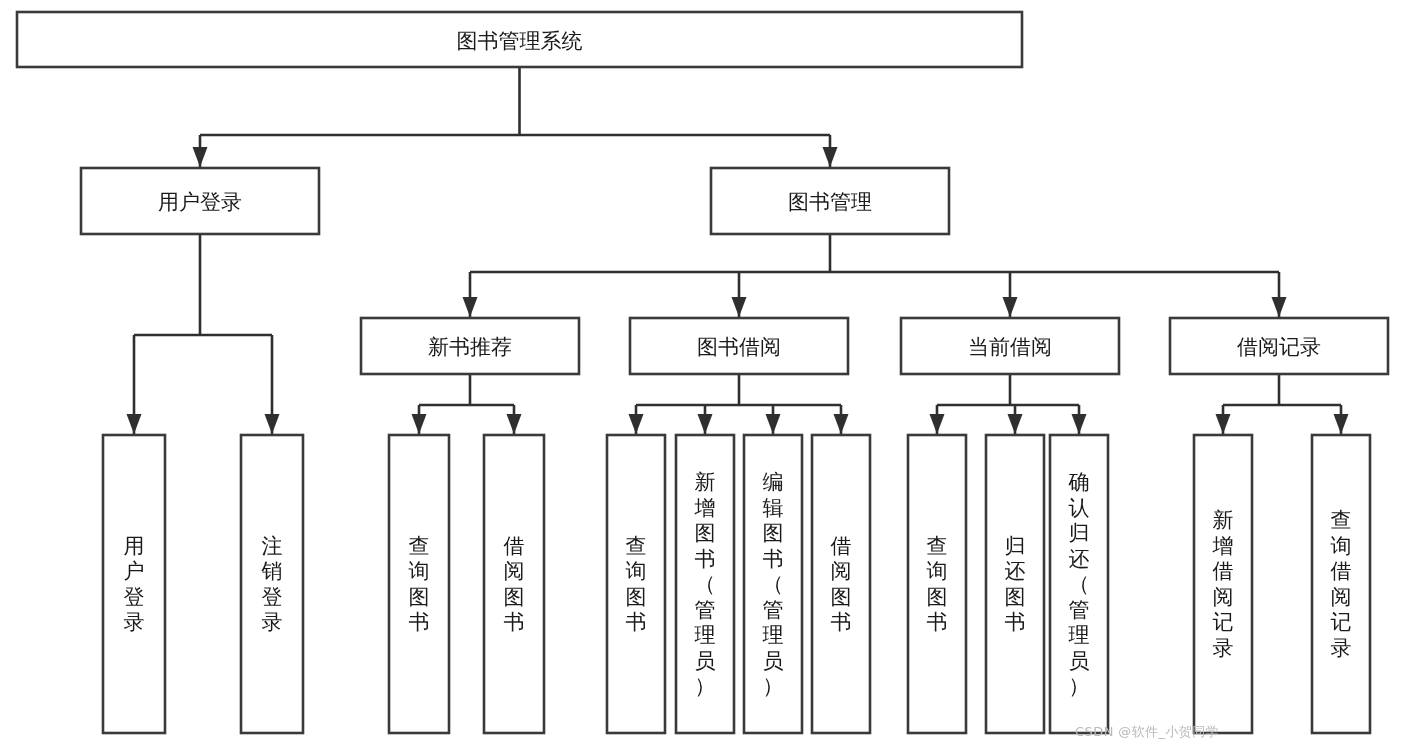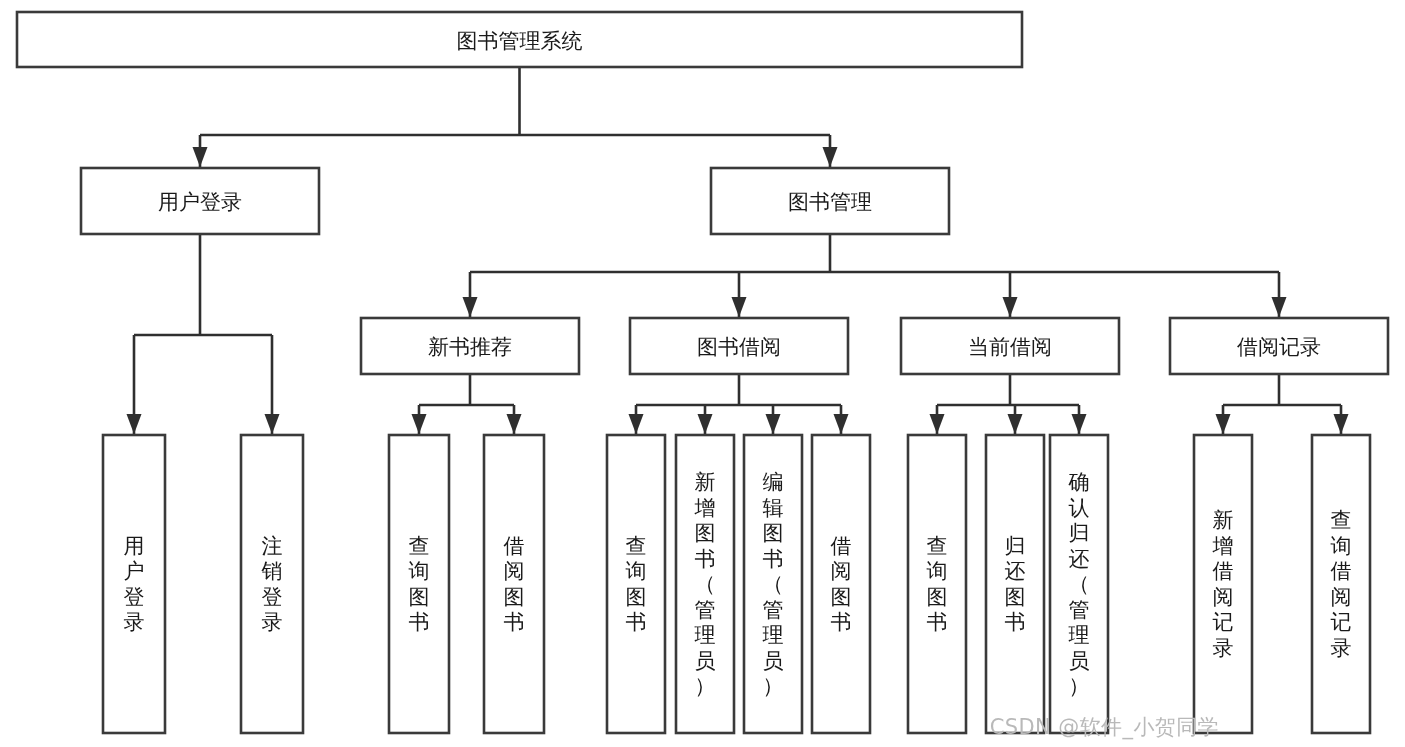--- a/index.html
+++ b/index.html
@@ -52,21 +52,21 @@
     font-family: "DejaVu Sans", "Liberation Sans", sans-serif;
     font-size: 21px;
     fill: #1a1a1a;
     text-anchor: middle;
   }
   .watermark {
     position: absolute;
     right: 14px;
     bottom: 6px;
     font-family: "DejaVu Sans", "Liberation Sans", sans-serif;
-    font-size: 21px;
+    font-size: 13px;
     color: #b9b9b9;
     white-space: nowrap;
     letter-spacing: 0.4px;
     user-select: none;
   }
 </style>
 </head>
 <body>
 
 <div id="diagram-root">

